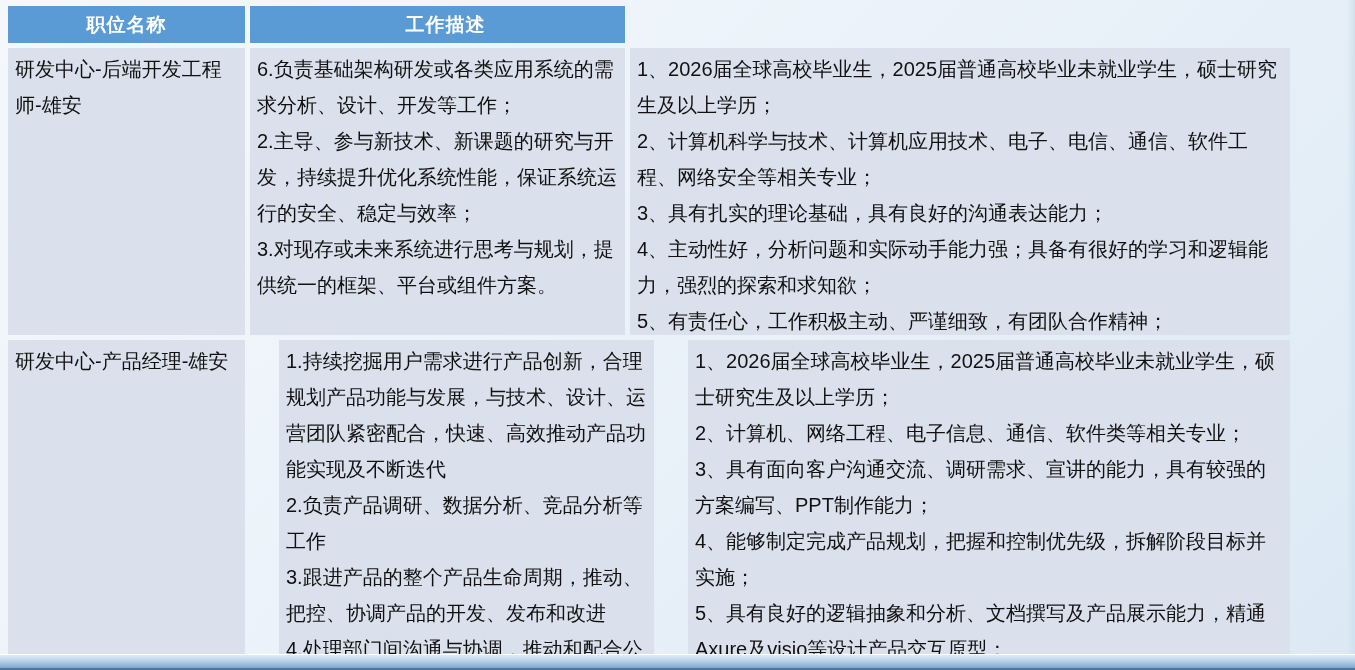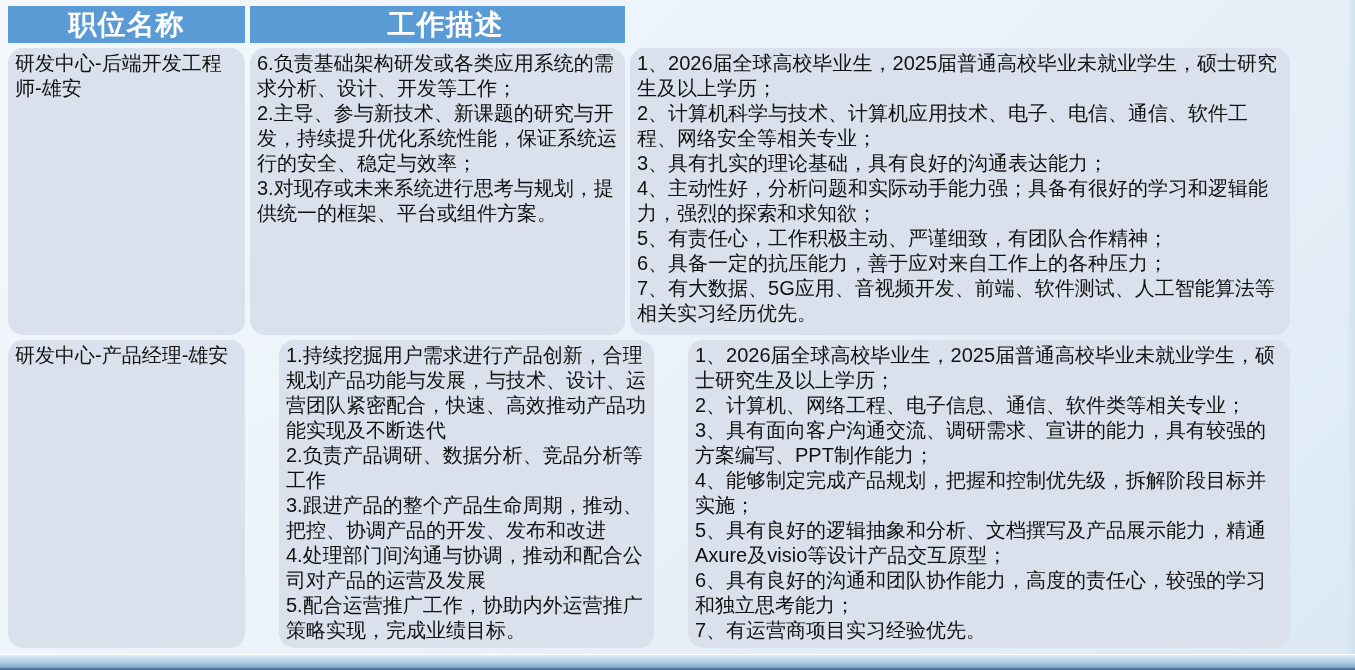--- a/index.html
+++ b/index.html
@@ -34,36 +34,35 @@
   .cell {
     box-sizing: border-box;
     color: #111111;
   }
   .col-1 { width: 237px; flex: 0 0 237px; }
   .col-2 { width: 375px; flex: 0 0 375px; padding-left: 16px; }
   .col-3 { flex: 1 1 auto; }
   .header-cell {
     background: #5B9BD5;
     color: #FFFFFF;
-    font-size: 28px;
+    font-size: 19px;
     font-weight: bold;
     display: flex;
     align-items: center;
     justify-content: center;
     letter-spacing: 1px;
   }
   .body-cell {
     background: #DAE1ED;
     font-size: 20px;
     font-weight: 500;
-    line-height: 25px;
+    line-height: 36px;
     padding: 3px 6px 4px 7px;
     white-space: pre-wrap;
     overflow: hidden;
-    border-radius: 15px;
   }
   .bottom-edge {
     position: absolute;
     left: 0;
     bottom: 0;
     width: 1355px;
     height: 15px;
     background: linear-gradient(180deg, #dfecf7 0%, #b7d2e9 40%, #7fa9cd 85%, #5d86ad 100%);
     border-top: 1px solid #ffffff;
   }

